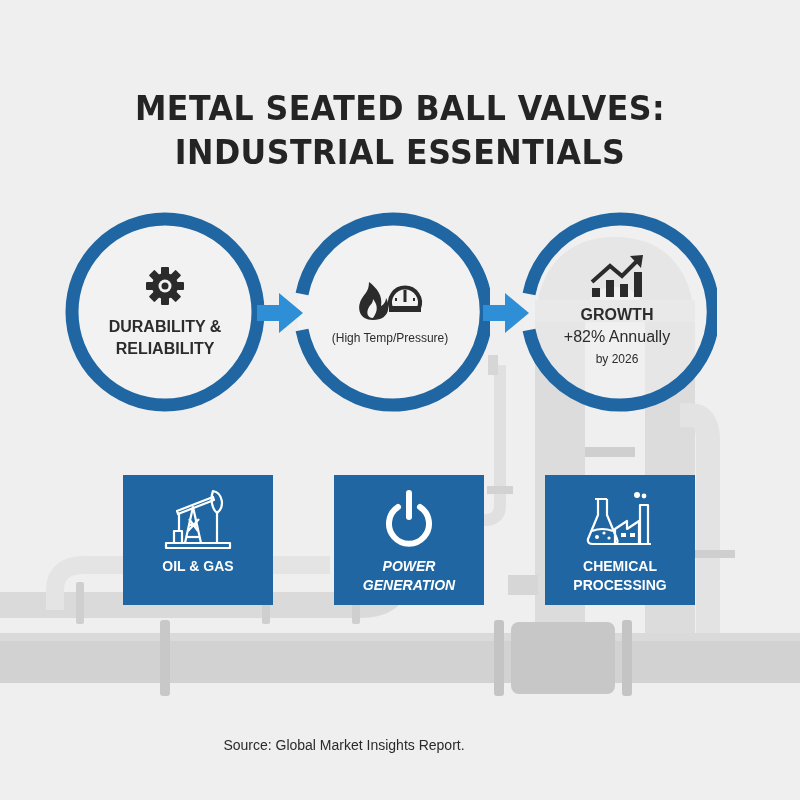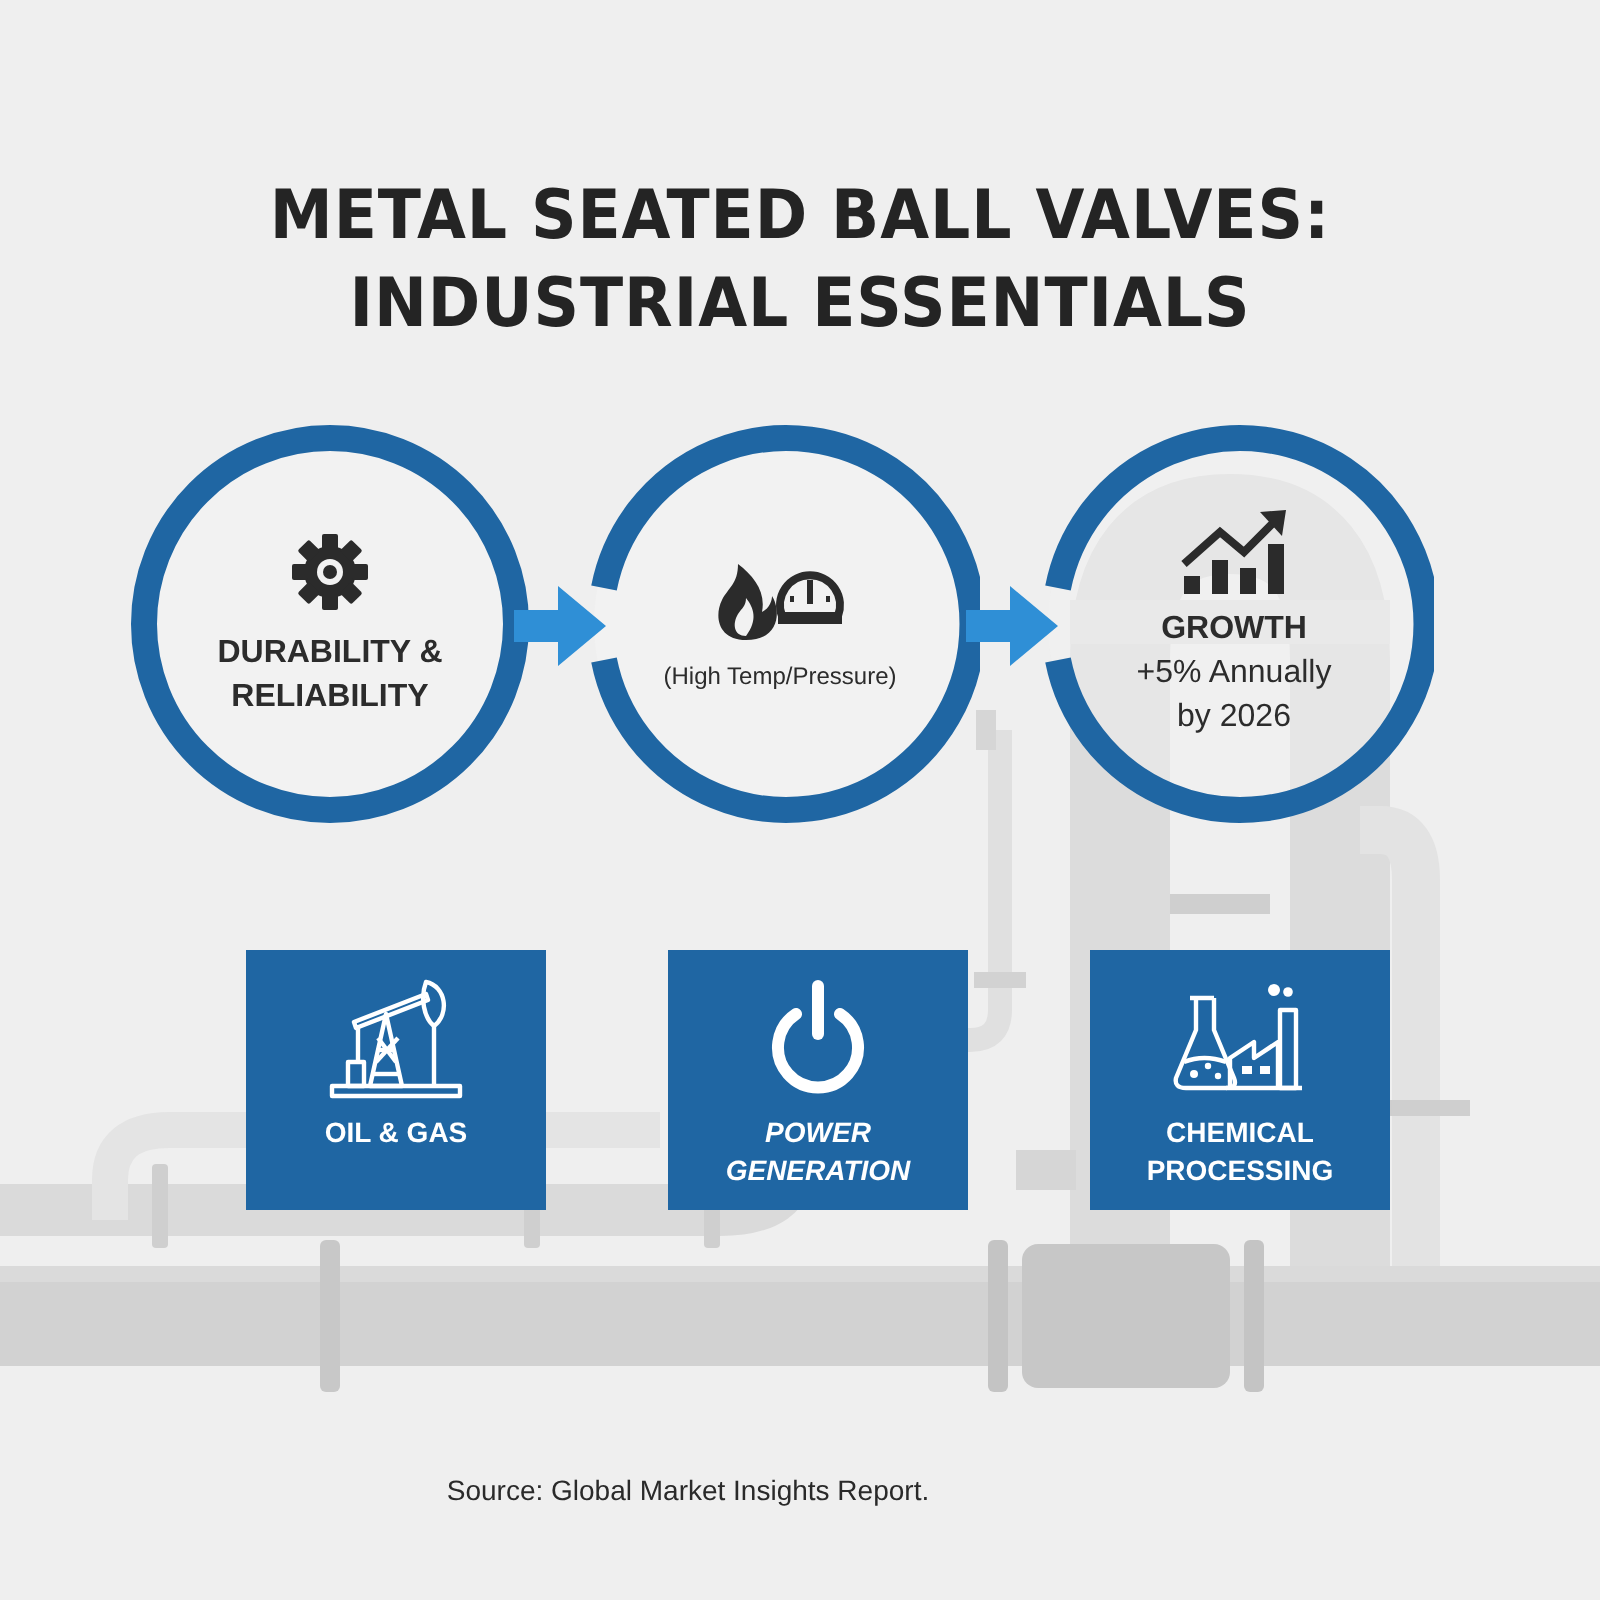--- a/index.html
+++ b/index.html
@@ -141,22 +141,22 @@
   </svg>
   <svg class="icon" viewBox="0 0 54 44" style="width:54px; margin-bottom:6px;">
     <rect x="2" y="34" width="8" height="9" fill="#2b2b2b"></rect>
     <rect x="16" y="26" width="8" height="17" fill="#2b2b2b"></rect>
     <rect x="30" y="30" width="8" height="13" fill="#2b2b2b"></rect>
     <rect x="44" y="18" width="8" height="25" fill="#2b2b2b"></rect>
     <polyline points="2,28 20,12 32,22 48,6" fill="none" stroke="#2b2b2b" stroke-width="4"></polyline>
     <polygon points="40,2 53,1 51,14" fill="#2b2b2b"></polygon>
   </svg>
   <div class="label big">GROWTH</div>
-  <div class="sub" style="font-size:16px; line-height:22px;">+5% Annually</div>
-  <div class="sub" style="font-size:16px; line-height:22px;">by 2026</div>
+  <div class="sub" style="font-size:16px; line-height:22px;">+82% Annually</div>
+  <div class="sub" style="font-size:12px; line-height:22px;">by 2026</div>
 </div>
 
 <div class="box" style="left:123px; top:475px;">
   <svg class="icon" viewBox="0 0 70 62">
     <g fill="none" stroke="#fff" stroke-width="2.2" stroke-linejoin="round">
       <rect x="3" y="54" width="64" height="5"></rect>
       <polygon points="22,54 30,18 38,54"></polygon>
       <line x1="25" y1="42" x2="36" y2="30"></line>
       <line x1="35" y1="42" x2="26" y2="30"></line>
       <line x1="24" y1="48" x2="36" y2="48"></line>

